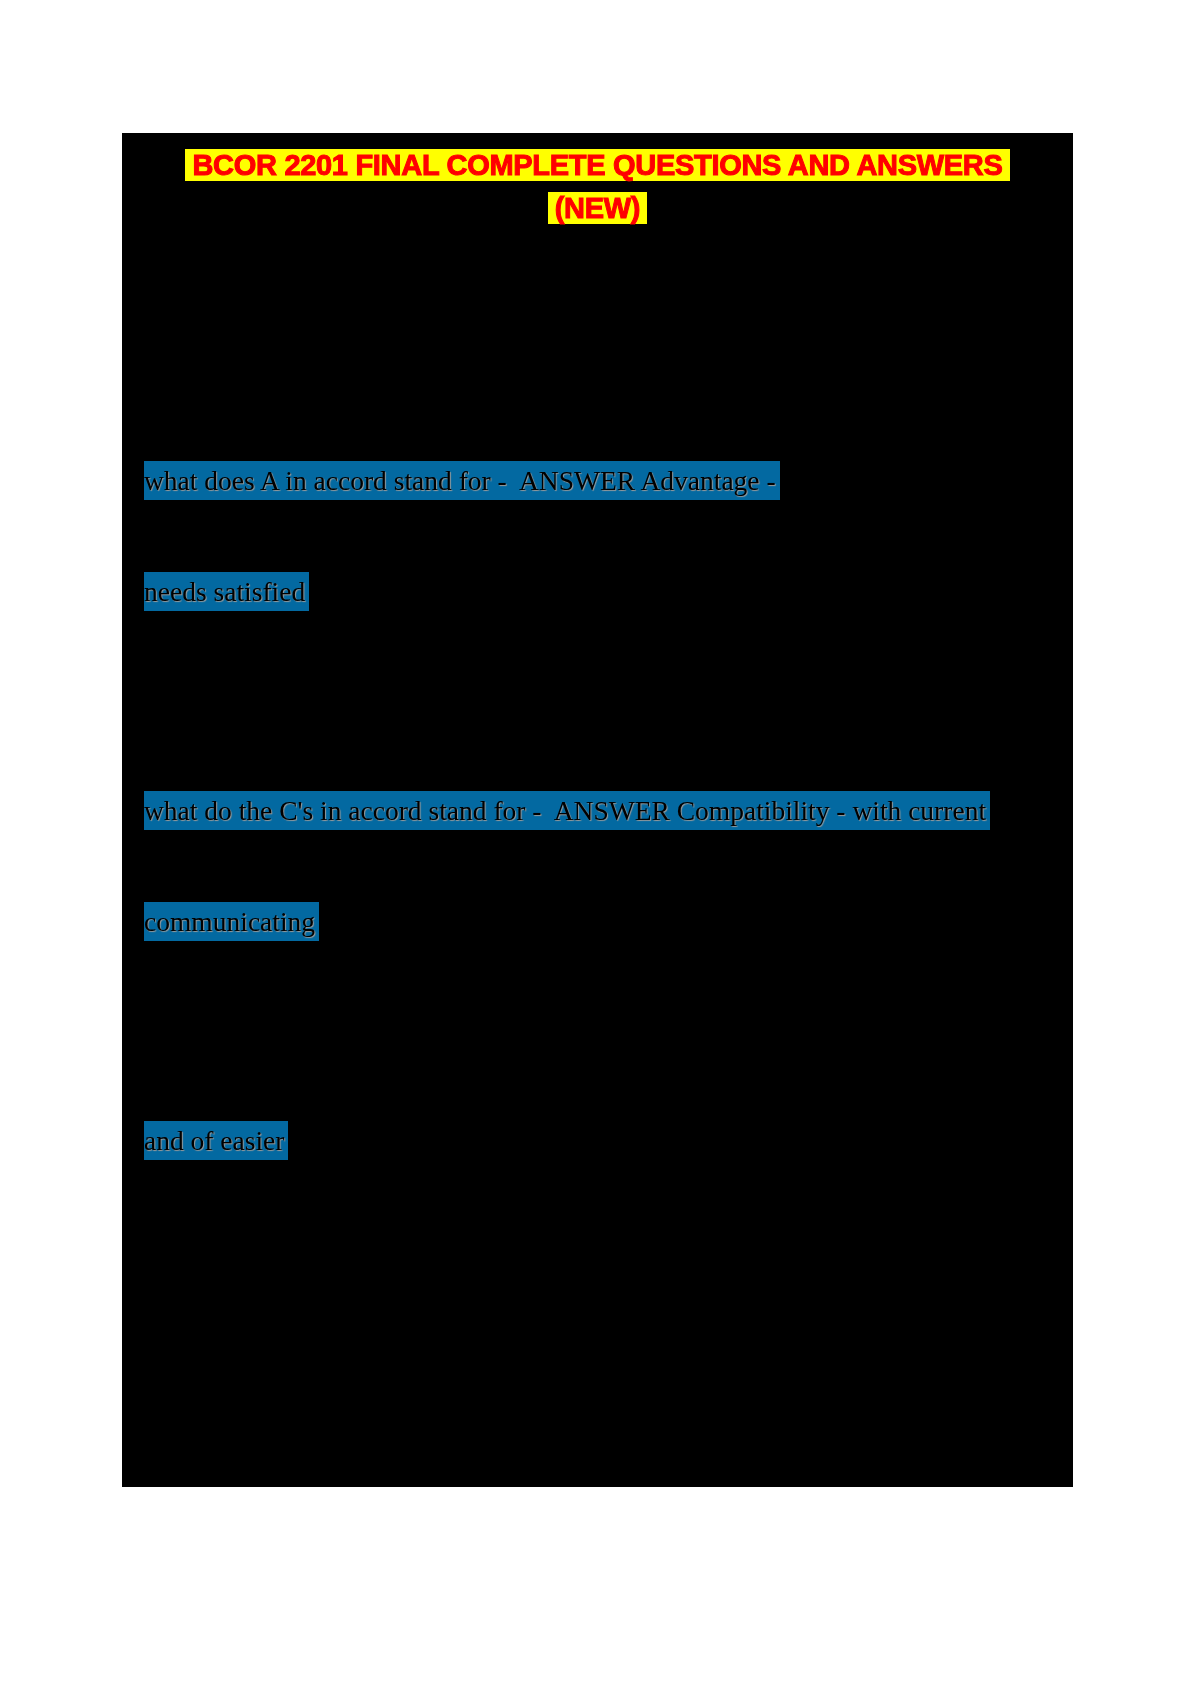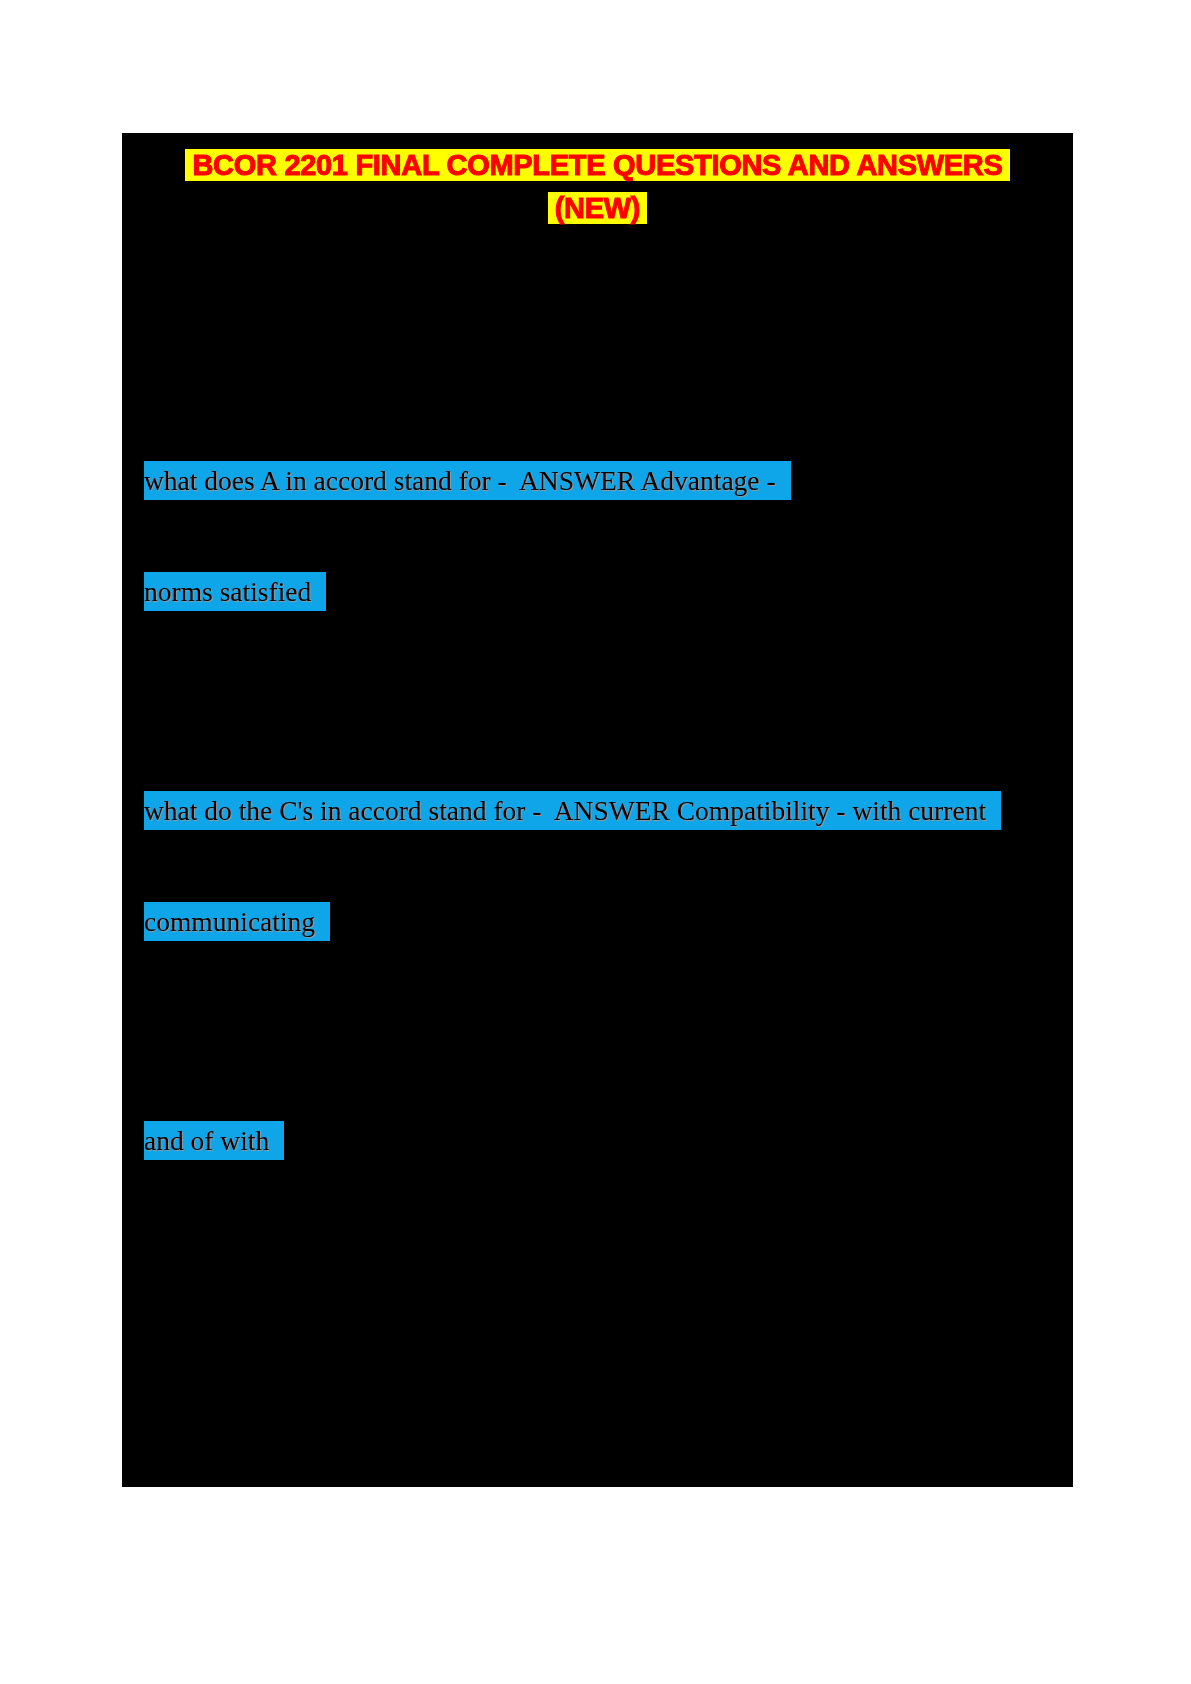--- a/index.html
+++ b/index.html
@@ -30,45 +30,45 @@
       font-family: "Liberation Serif", "DejaVu Serif", serif;
       font-size: 27.5px;
       line-height: 36px;
       color: #000000;
     }
     .qa {
       margin: 0 0 36px 0;
       white-space: pre-wrap;
     }
     .qa .hl {
-      background: #0ea5e9;
+      background: #0369a1;
       text-shadow: 1px 1px 1px #9a9a9a;
       box-decoration-break: clone;
       -webkit-box-decoration-break: clone;
-      padding: 2px 15px 1px 0;
+      padding: 2px 4px 1px 0;
     }
     .line { display: block; width: max-content; }
     .line .hl { display: inline-block; }
   </style>
 </head>
 <body>
 
 <div class="page-box">
   <div class="title">
     <span class="hl">BCOR 2201 FINAL COMPLETE QUESTIONS AND ANSWERS</span><br>
     <span class="hl">(NEW)</span>
   </div>
 
   <div class="qa-list">
     <div class="qa">
       <span class="line"><span class="hl">what does A in accord stand for -  ANSWER Advantage -</span></span>
-      <span class="line"><span class="hl">norms satisfied</span></span>
+      <span class="line"><span class="hl">needs satisfied</span></span>
     </div>
     <div class="qa">
       <span class="line"><span class="hl">what do the C's in accord stand for -  ANSWER Compatibility - with current</span></span>
       <span class="line"><span class="hl">communicating</span></span>
     </div>
     <div class="qa">
-      <span class="line"><span class="hl">and of with</span></span>
+      <span class="line"><span class="hl">and of easier</span></span>
     </div>
 
   </div>
 </div>
 
 </body></html>

